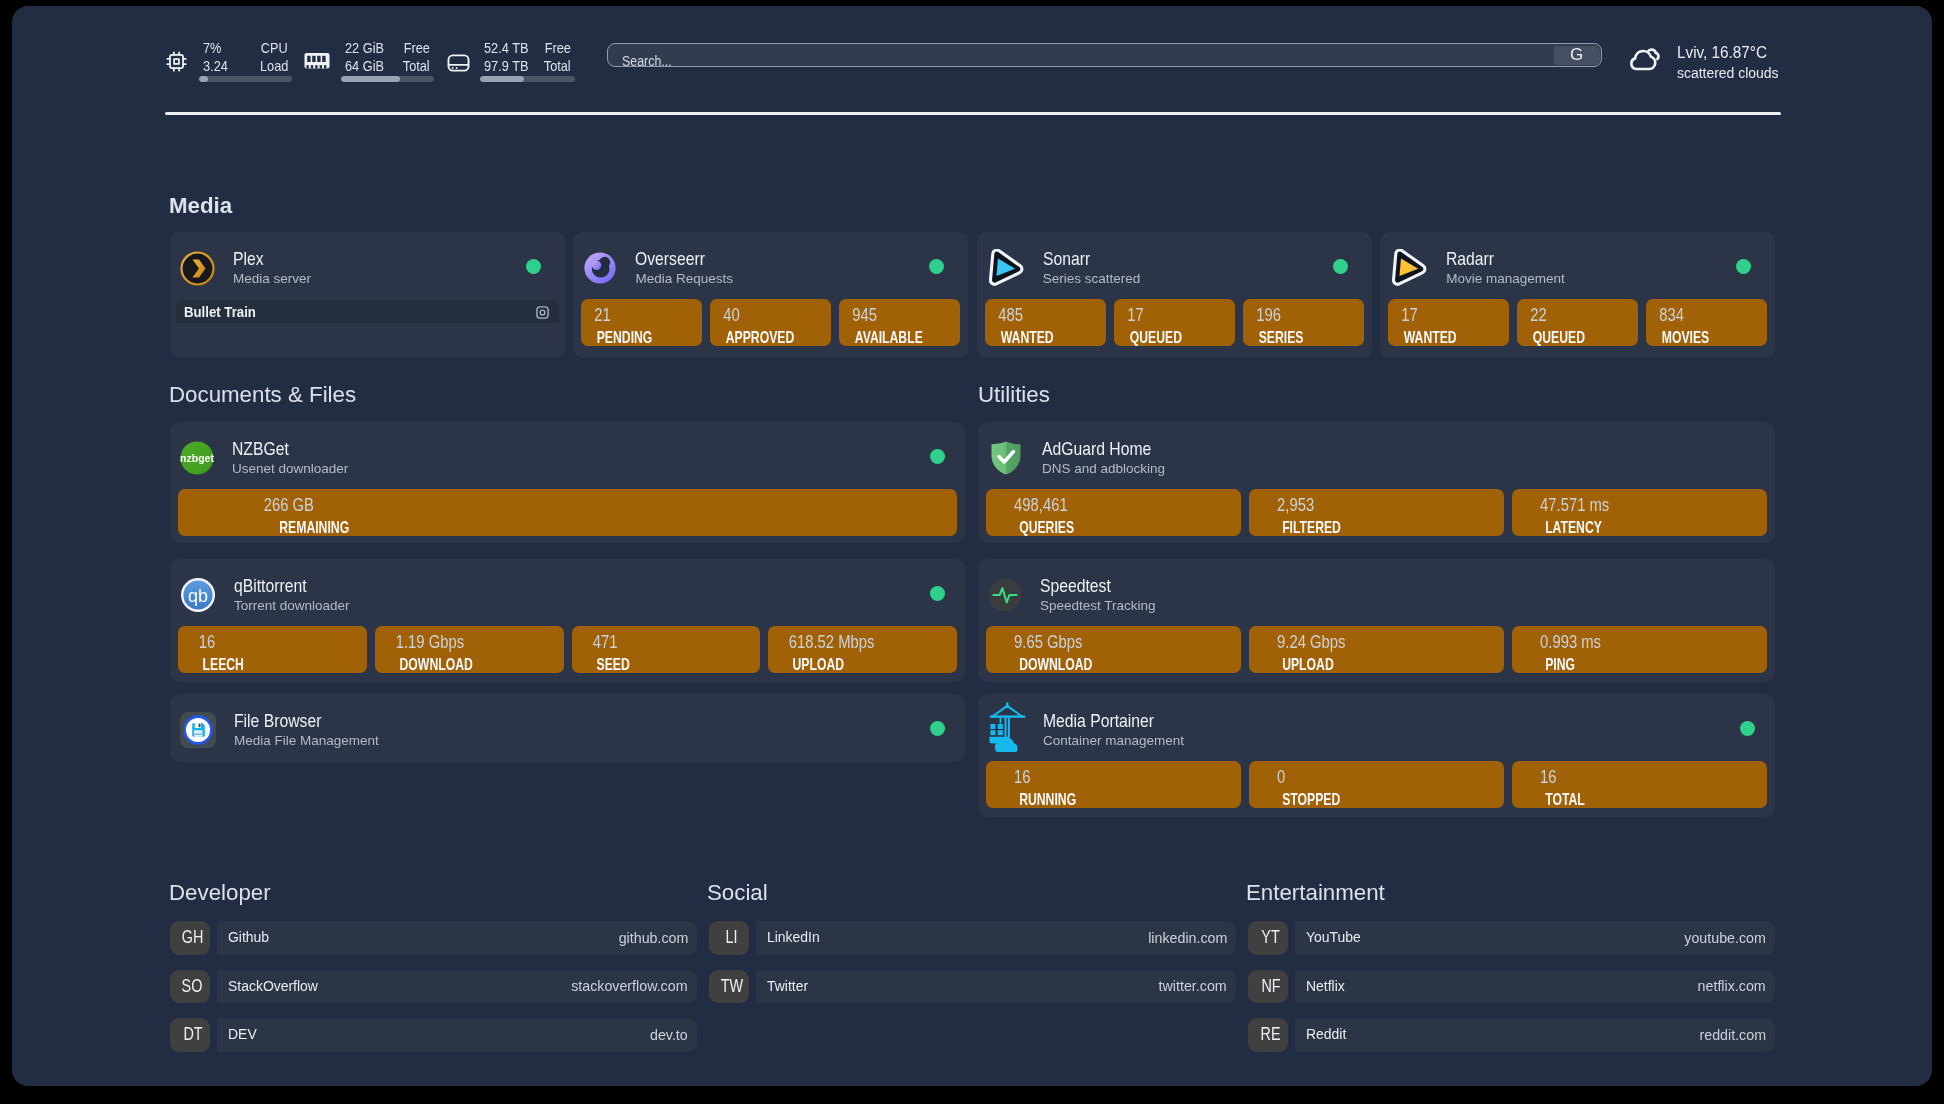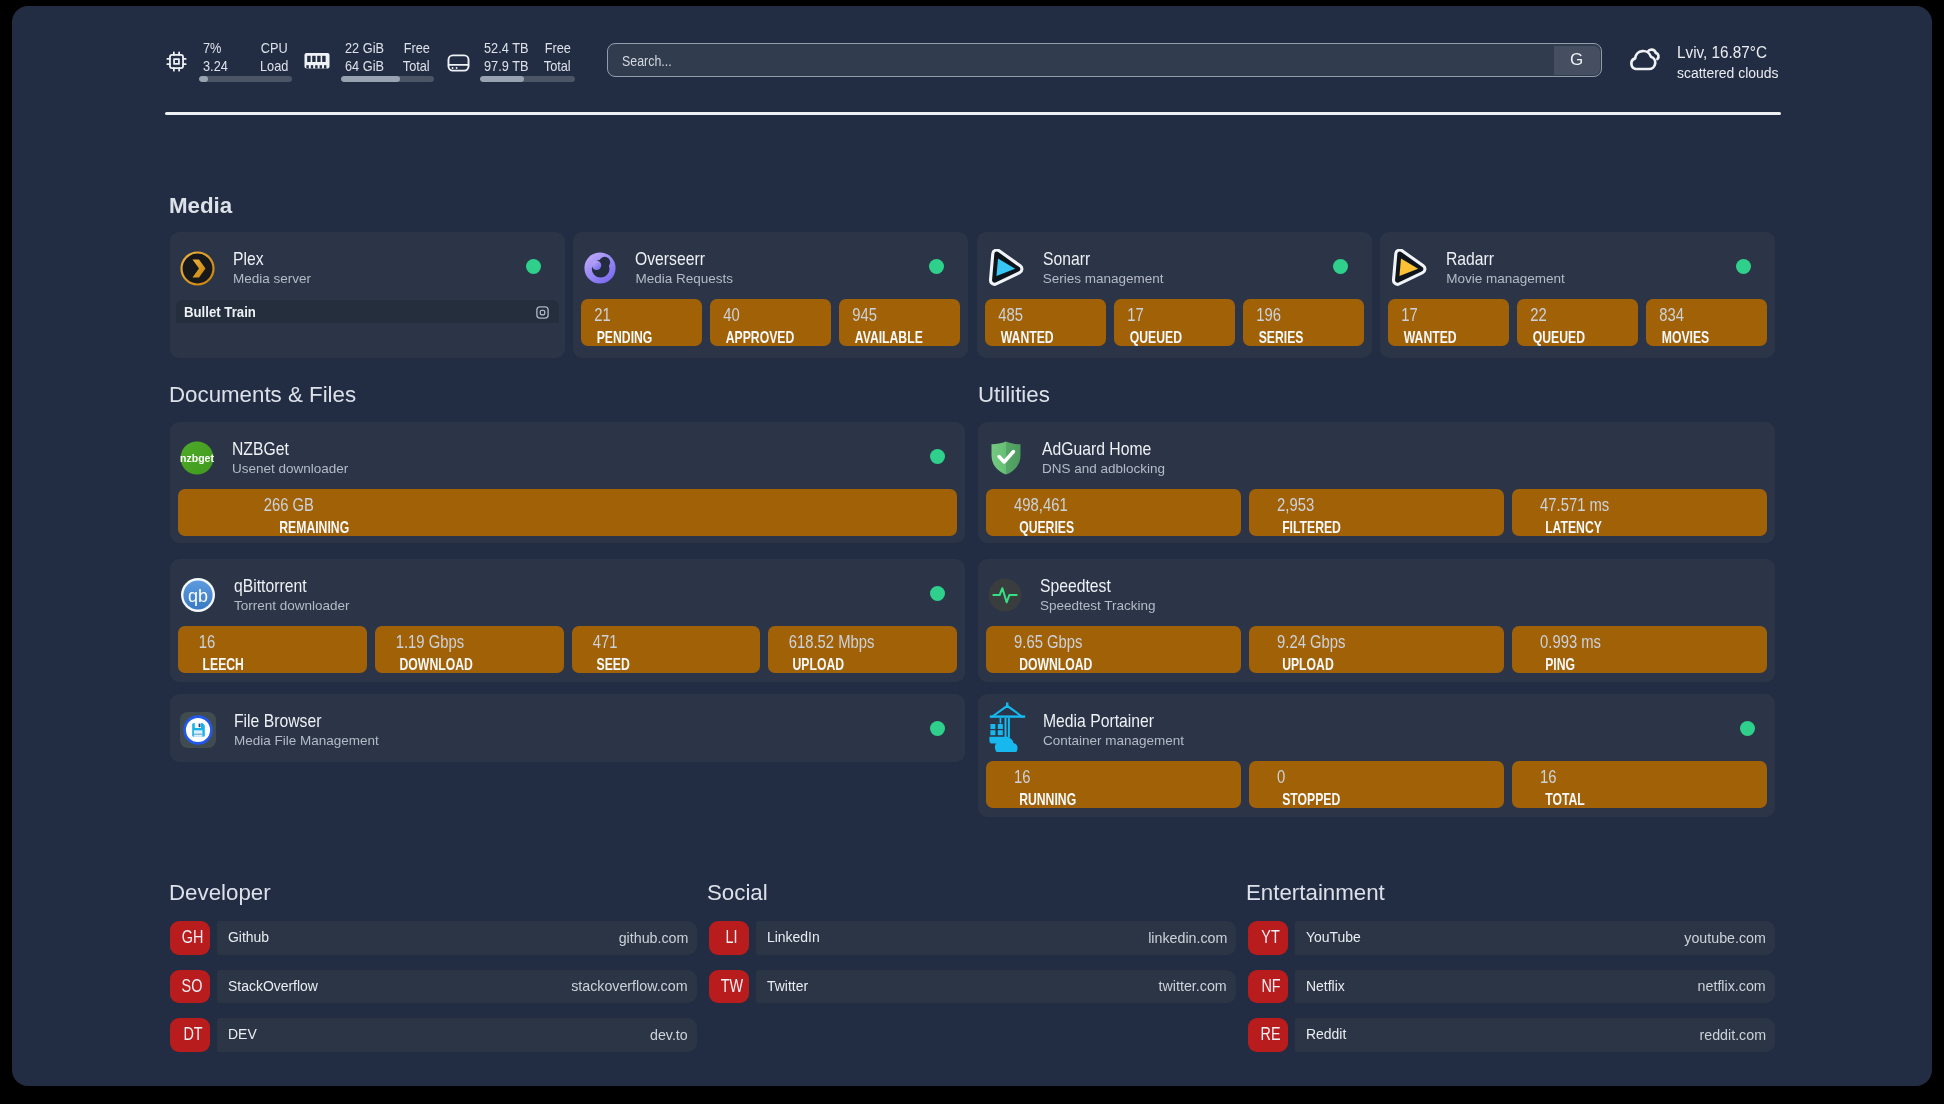--- a/index.html
+++ b/index.html
@@ -8,21 +8,21 @@
 .page{position:absolute;left:12px;top:6px;width:1920px;height:1080px;background:#222c42;border-radius:16px;overflow:hidden;}
 
 .topbar{position:absolute;left:0;top:0;width:100%;height:110px;}
 .resicon{flex:0 0 auto;color:#dfe4ec;}
 .resbody{position:relative;}
 .resline{display:flex;justify-content:space-between;font-size:15px;line-height:17.3px;color:#dde2ea;padding:0 4px;}
 .resline span:first-child{transform:scaleX(.85);transform-origin:left center;}
 .resline span:last-child{transform:scaleX(.85);transform-origin:right center;}
 .resbar{position:absolute;left:0;right:0;bottom:0;height:5.5px;border-radius:3px;background:#4c5566;overflow:hidden;}
 .resbar i{display:block;height:100%;border-radius:3px;background:#98a2b0;}
-.search{position:absolute;left:595px;top:37px;width:995px;height:34px;background:#323c4f;border:1.5px solid #939cab;border-radius:8px;}
+.search{position:absolute;left:595px;top:37px;width:995px;height:24px;background:#323c4f;border:1.5px solid #939cab;border-radius:8px;}
 .search .ph{position:absolute;left:14px;top:8px;font-size:15.5px;color:#d4d9e1;transform:scaleX(.8);transform-origin:left top;}
 .gbtn{position:absolute;right:1.5px;top:1.5px;bottom:1.5px;width:46px;background:#454f61;border-radius:0 6px 6px 0;color:#eef1f5;font-size:17px;display:flex;align-items:center;justify-content:center;}
 .weather{position:absolute;left:1614px;top:35.5px;display:flex;gap:16px;color:#e9ecf1;}
 .weather .t1{font-size:17px;line-height:21px;transform:scaleX(.9);transform-origin:left top;}
 .weather .t2{font-size:15.5px;line-height:20px;transform:scaleX(.9);transform-origin:left top;}
 .sep{position:absolute;left:153px;top:106px;width:1616px;height:3px;background:#eef1f4;border-radius:2px;}
 
 h2{position:absolute;font-size:22.3px;line-height:22.3px;font-weight:400;color:#dce1e9;letter-spacing:0;}
 
 .card{position:absolute;background:#2b3547;border-radius:9px;}
@@ -36,21 +36,21 @@
 .tnum{font-size:19px;line-height:20px;color:#ccd2db;transform:scaleX(.78);}
 .tlab{font-size:16.5px;line-height:20px;font-weight:700;color:#f6f8fa;transform:scaleX(.74);margin-top:2px;}
 
 .prow1{position:absolute;left:6px;right:6px;top:68px;height:23px;background:rgba(0,0,0,.13);border-radius:6px 6px 0 0;}
 .prow2{position:absolute;left:6px;right:6px;top:95px;height:24px;background:rgba(0,0,0,.13);border-radius:0 0 6px 6px;}
 .ptitle{position:absolute;left:8px;top:3px;font-size:15px;font-weight:600;color:#eef1f5;transform:scaleX(.88);transform-origin:left top;}
 .ptime{position:absolute;right:11px;top:5px;font-size:16px;font-weight:700;color:#eef1f5;transform:scaleX(.85);transform-origin:right top;}
 .ppill{position:absolute;left:2px;top:1.5px;width:75px;height:21px;background:#1f2734;border-radius:10.5px;}
 
 .bmrow{position:absolute;height:33.5px;display:flex;gap:7px;}
-.bmab{flex:0 0 40px;background:#b91c1c;color:#edf0f4;font-size:18px;font-weight:500;display:flex;align-items:center;justify-content:center;border-radius:9px;padding-left:5px;}
+.bmab{flex:0 0 40px;background:#404040;color:#edf0f4;font-size:18px;font-weight:500;display:flex;align-items:center;justify-content:center;border-radius:9px;padding-left:5px;}
 .bmab span{transform:scaleX(.8);}
 .bmbody{flex:1;background:#2b3545;position:relative;border-radius:2px 9px 9px 2px;}
 .bmname{position:absolute;left:11px;top:7px;font-size:15.5px;color:#e9edf2;transform:scaleX(.9);transform-origin:left top;}
 .bmdom{position:absolute;right:9px;top:7.5px;font-size:15px;color:#ccd2da;transform:scaleX(.95);transform-origin:right top;}
 .icon34{width:34px;height:34px;flex:0 0 auto;}
 </style>
 </head>
 <body>
 <div class="page">
   <div class="topbar">
@@ -198,21 +198,21 @@
     <div class="card" style="left:964.8px;top:226px;width:395px;height:126px;">
       <div class="chead">
         <svg class="icon34" style="width:38px;height:38px;" width="38" height="38" viewBox="0 0 38 38">
             <g transform="rotate(5 19 19)">
               <path d="M10.6 2.4 L33 15.6 a4 4 0 0 1 0 6.9 L10.6 35.7 a4 4 0 0 1-6-3.5 L4.6 5.9 a4 4 0 0 1 6-3.5 Z" fill="#0e141c" stroke="#f0f3f7" stroke-width="3.1"></path>
               <polygon points="10.2,10.2 28.2,19.05 10.2,27.9" fill="#38c6f4"></polygon>
             </g>
           </svg>
         <div>
             <div class="ctitle">Sonarr</div>
-            <div class="csub">Series management</div>
+            <div class="csub">Series scattered</div>
           </div>
       </div>
       <div class="dot"></div>
       <div class="tiles">
         <div class="tile">
             <div class="tnum">485</div>
             <div class="tlab">WANTED</div>
           </div>
         <div class="tile">
             <div class="tnum">17</div>

